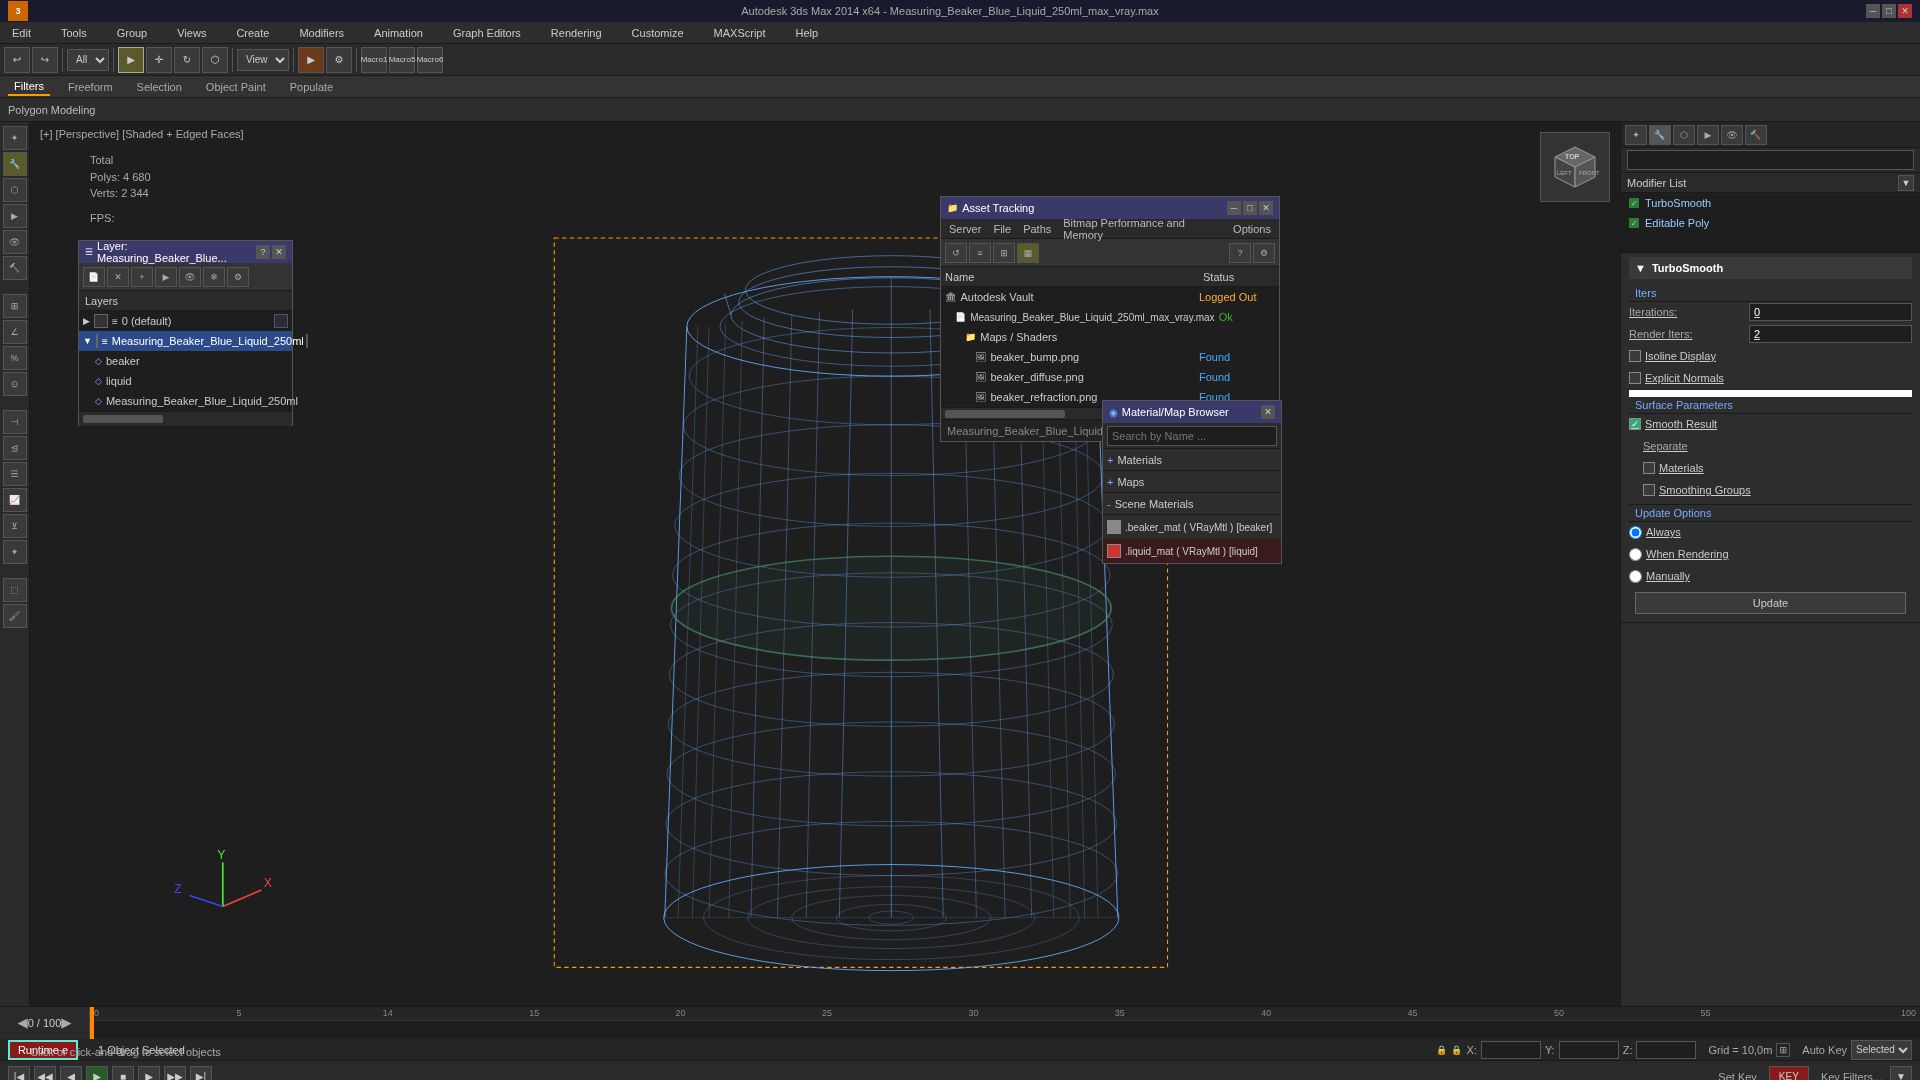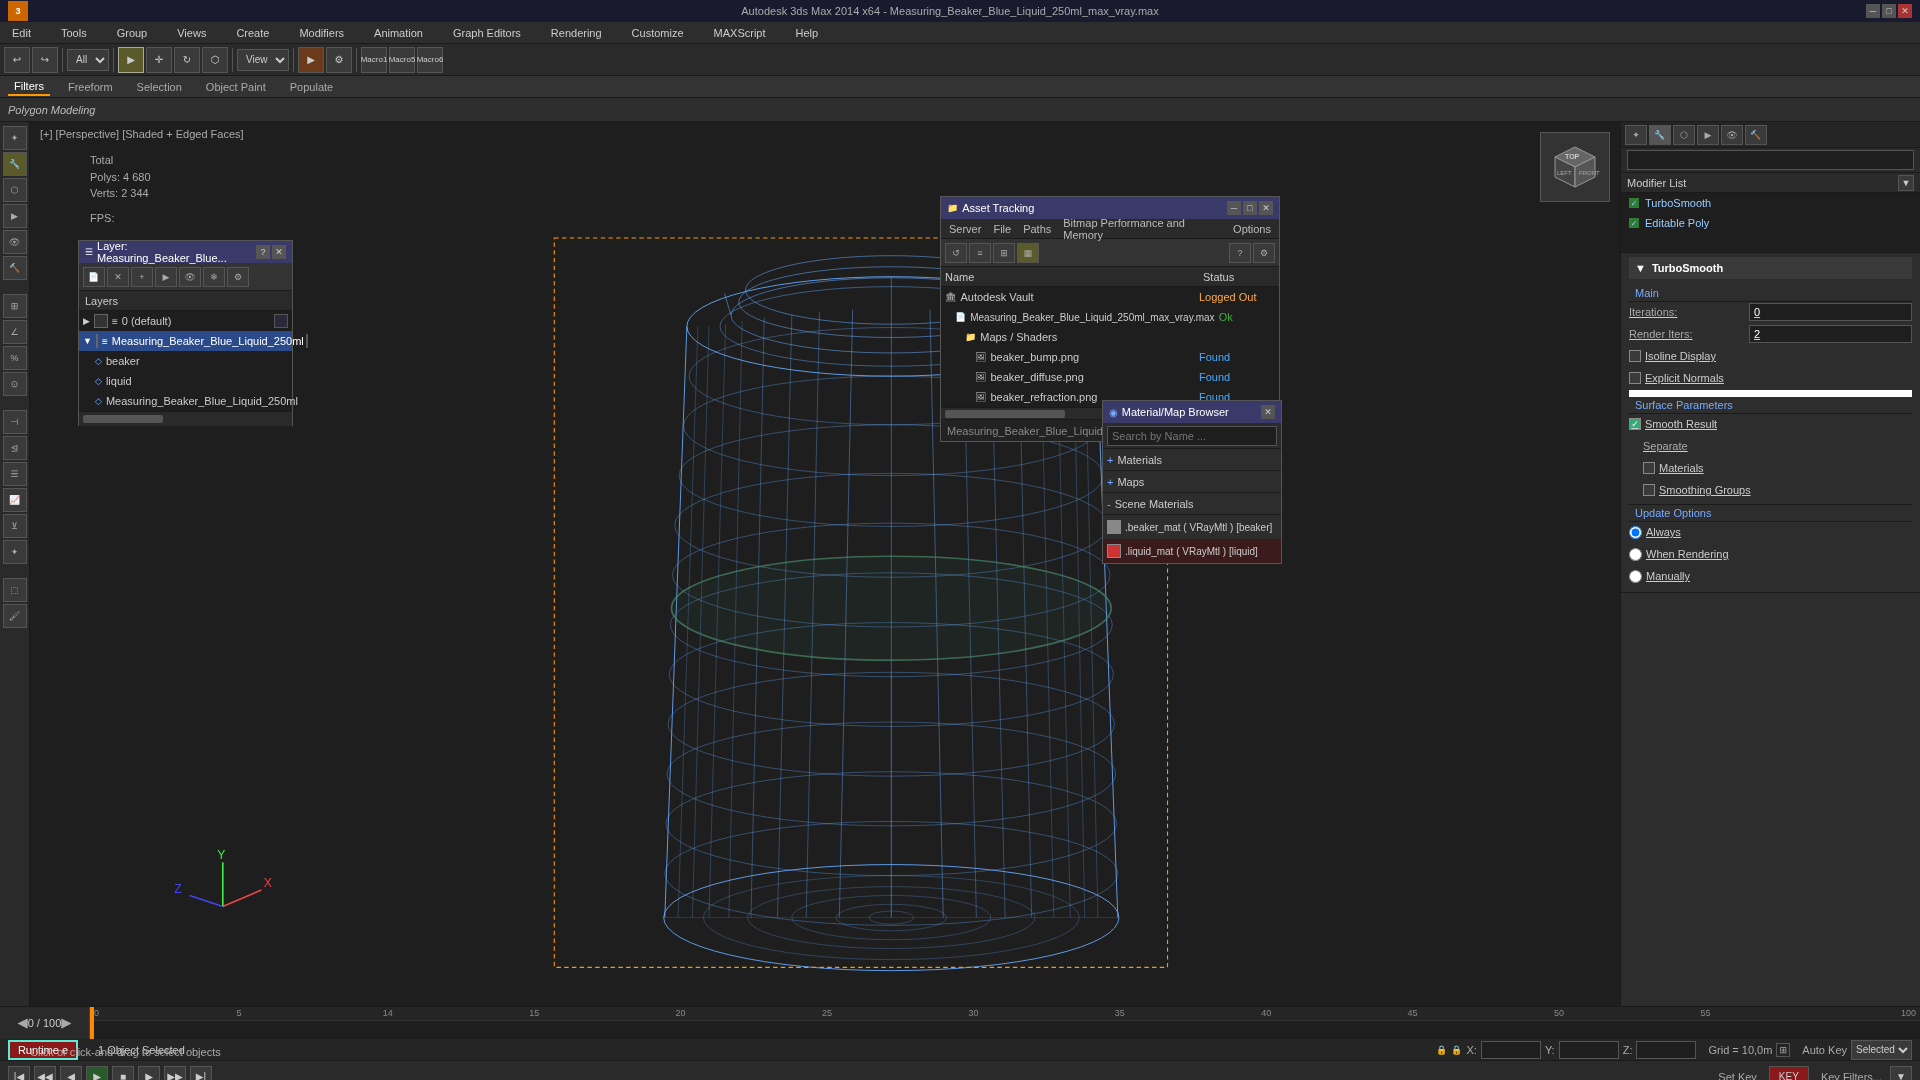--- a/index.html
+++ b/index.html
@@ -97,21 +97,21 @@
     
     #ribbon-toolbar {
       height: 24px;
       background: #2e2e2e;
       display: flex;
       align-items: center;
       padding: 0 8px;
       gap: 4px;
       border-bottom: 1px solid #1a1a1a;
     }
-    .ribbon-label { color: #bbb; font-size: 11px; font-style: italic; }
+    .ribbon-label { color: #bbb; font-size: 11px; }
 
     
     #main-layout {
       display: flex;
       height: calc(1080px - 22px - 22px - 32px - 22px - 24px - 32px - 20px - 22px);
       position: relative;
     }
 
     
     #left-sidebar {
@@ -776,21 +776,21 @@
         <span>Editable Poly</span>
       </div>
     </div>
 
     <div id="turbosmooth-panel">
       <div class="panel-header">
         <span class="collapse-arrow">▼</span>
         <span>TurboSmooth</span>
       </div>
 
-      <div style="color:#7af;font-size:11px;padding:2px 6px;border-bottom:1px solid #1a1a1a;">Main</div>
+      <div style="color:#7af;font-size:11px;padding:2px 6px;border-bottom:1px solid #1a1a1a;">Iters</div>
 
       <div class="prop-row">
         <span class="prop-label">Iterations:</span>
         <input class="prop-value" type="text" style="width: 50px;" value="0">
       </div>
 
       <div class="prop-row">
         <span class="prop-label">Render Iters:</span>
         <input class="prop-value" type="text" style="width: 50px;" value="2">
       </div>
@@ -836,20 +836,23 @@
       <div class="prop-row">
         <input type="radio" name="update_opt" style="margin-right: 4px;">
         <span>When Rendering</span>
       </div>
 
       <div class="prop-row">
         <input type="radio" name="update_opt" style="margin-right: 4px;">
         <span>Manually</span>
       </div>
 
+      <div style="padding:4px 6px;">
+        <button style="width:100%;height:22px;background:#3a3a3a;border:1px solid #666;color:#ccc;font-size:11px;cursor:pointer;">Update</button>
+      </div>
     </div>
   </div>
 </div>
 
 <div style="height:32px;background:#252525;display:flex;align-items:center;border-top:1px solid #1a1a1a;">
 
   <div style="width:90px;height:32px;background:#2a2a2a;border-right:1px solid #444;display:flex;align-items:center;justify-content:center;font-size:11px;color:#ccc;">
     <button style="background:none;border:none;color:#aaa;cursor:pointer;">◀</button>
     <span>0 / 100</span>
     <button style="background:none;border:none;color:#aaa;cursor:pointer;">▶</button>

